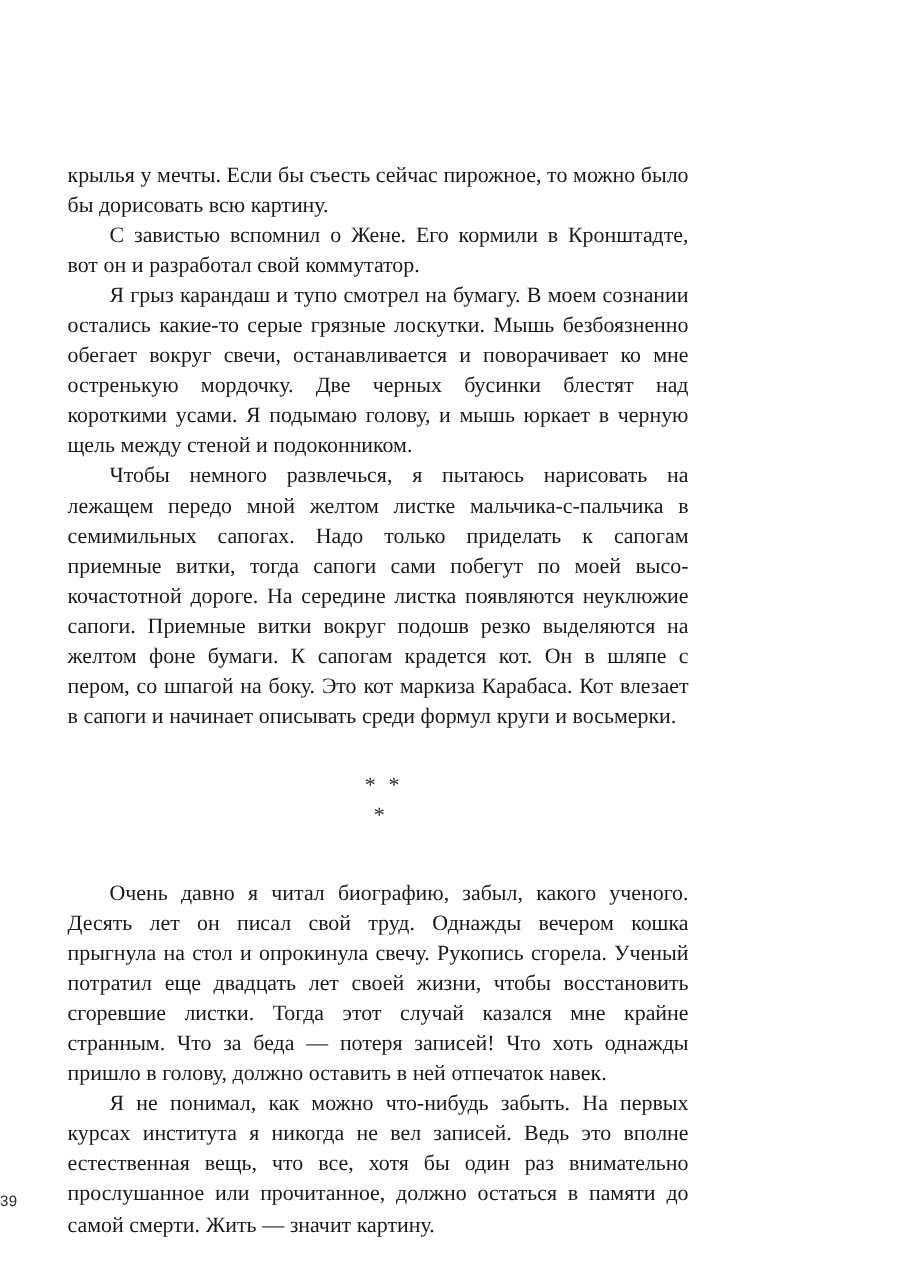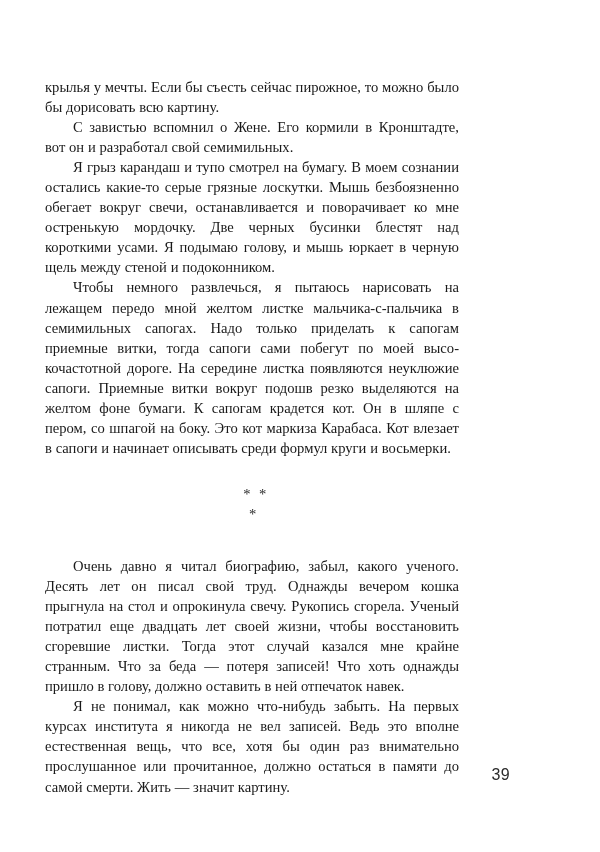--- a/index.html
+++ b/index.html
@@ -16,20 +16,21 @@
     font-family: "Liberation Serif", "DejaVu Serif", serif;
     color: #1b1b1b;
     -webkit-font-smoothing: antialiased;
   }
 
   
   .page {
     position: absolute;
     inset: 0;
     background: #ffffff;
+    margin-top: 30px;
   }
 
   
   .text-block {
     position: absolute;
     left: 45px;
     top: 77px;
     width: 414px;
   }
 
@@ -64,37 +65,37 @@
   .sep-row-1 { padding-left: 6px; }
   .sep-row-2 { padding-left: 2px; }
   .sep-row-1 .ast { margin: 0 4px; }
 
   
   .folio {
     position: absolute;
     top: 766px;
     left: 0;
     width: 510px;
-    text-align: right;
+    text-align: left;
     font-family: "Liberation Sans", "DejaVu Sans", sans-serif;
-    font-size: 16px;
+    font-size: 10px;
     color: #2b2b2b;
     letter-spacing: 0.3px;
   }
 </style>
 </head>
 <body>
 
 <div class="page">
 
   <div class="text-block">
 
     <p class="para no-indent">крылья у мечты. Если бы съесть сейчас пирожное, то можно было бы дорисовать всю картину.</p>
 
-    <p class="para">С завистью вспомнил о Жене. Его кормили в Кроншта­дте, вот он и разработал свой семимильных.</p>
+    <p class="para">С завистью вспомнил о Жене. Его кормили в Кроншта­дте, вот он и разработал свой коммутатор.</p>
 
     <p class="para">Я грыз карандаш и тупо смотрел на бумагу. В моем со­знании остались какие-то серые грязные лоскутки. Мышь безбоязненно обегает вокруг свечи, останавливается и пово­рачивает ко мне остренькую мордочку. Две черных бусинки блестят над короткими усами. Я подымаю голову, и мышь юркает в черную щель между стеной и подоконником.</p>
 
     <p class="para">Чтобы немного развлечься, я пытаюсь нарисовать на лежащем передо мной желтом листке мальчика-с-пальчика в семимильных сапогах. Надо только приделать к сапогам приемные витки, тогда сапоги сами побегут по моей высо­кочастотной дороге. На середине листка появляются неук­люжие сапоги. Приемные витки вокруг подошв резко выде­ляются на желтом фоне бумаги. К сапогам крадется кот. Он в шляпе с пером, со шпагой на боку. Это кот маркиза Кара­баса. Кот влезает в сапоги и начинает описывать среди формул круги и восьмерки.</p>
 
     <div class="sep-spacer-top"></div>
 
     <div class="separator">
       <div class="sep-row-1">
         <span class="ast">*</span><span class="ast">*</span>

